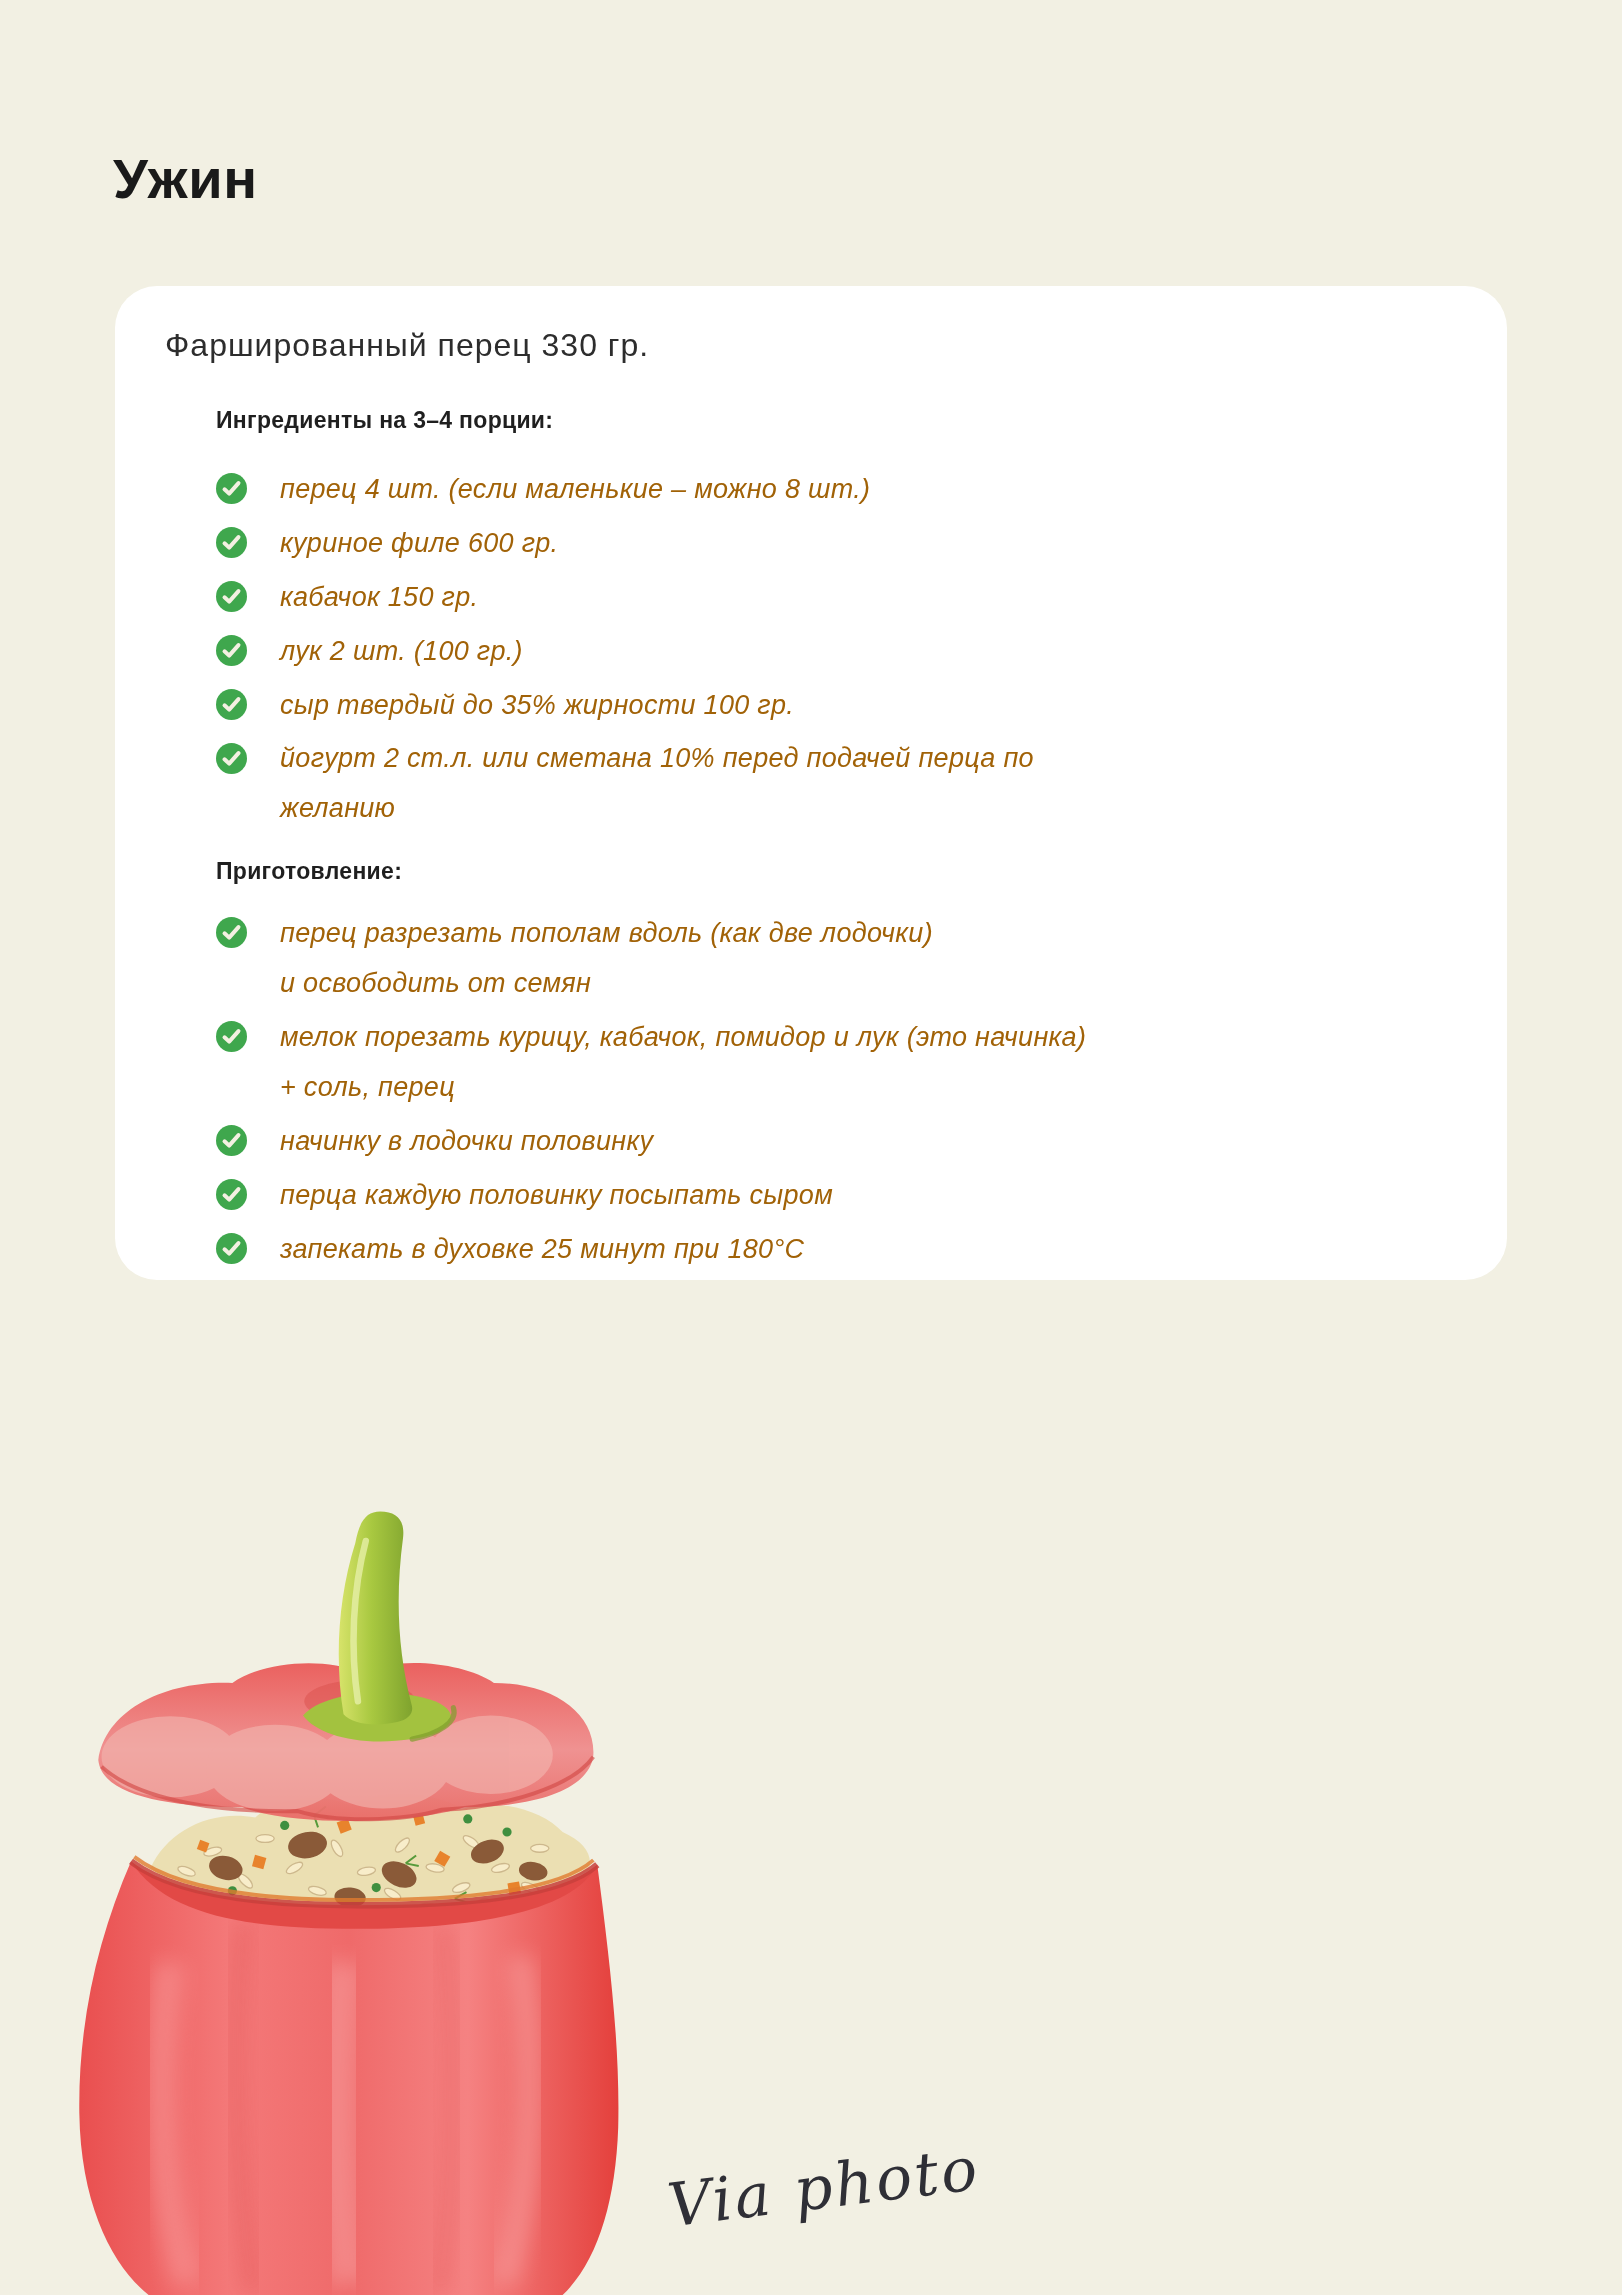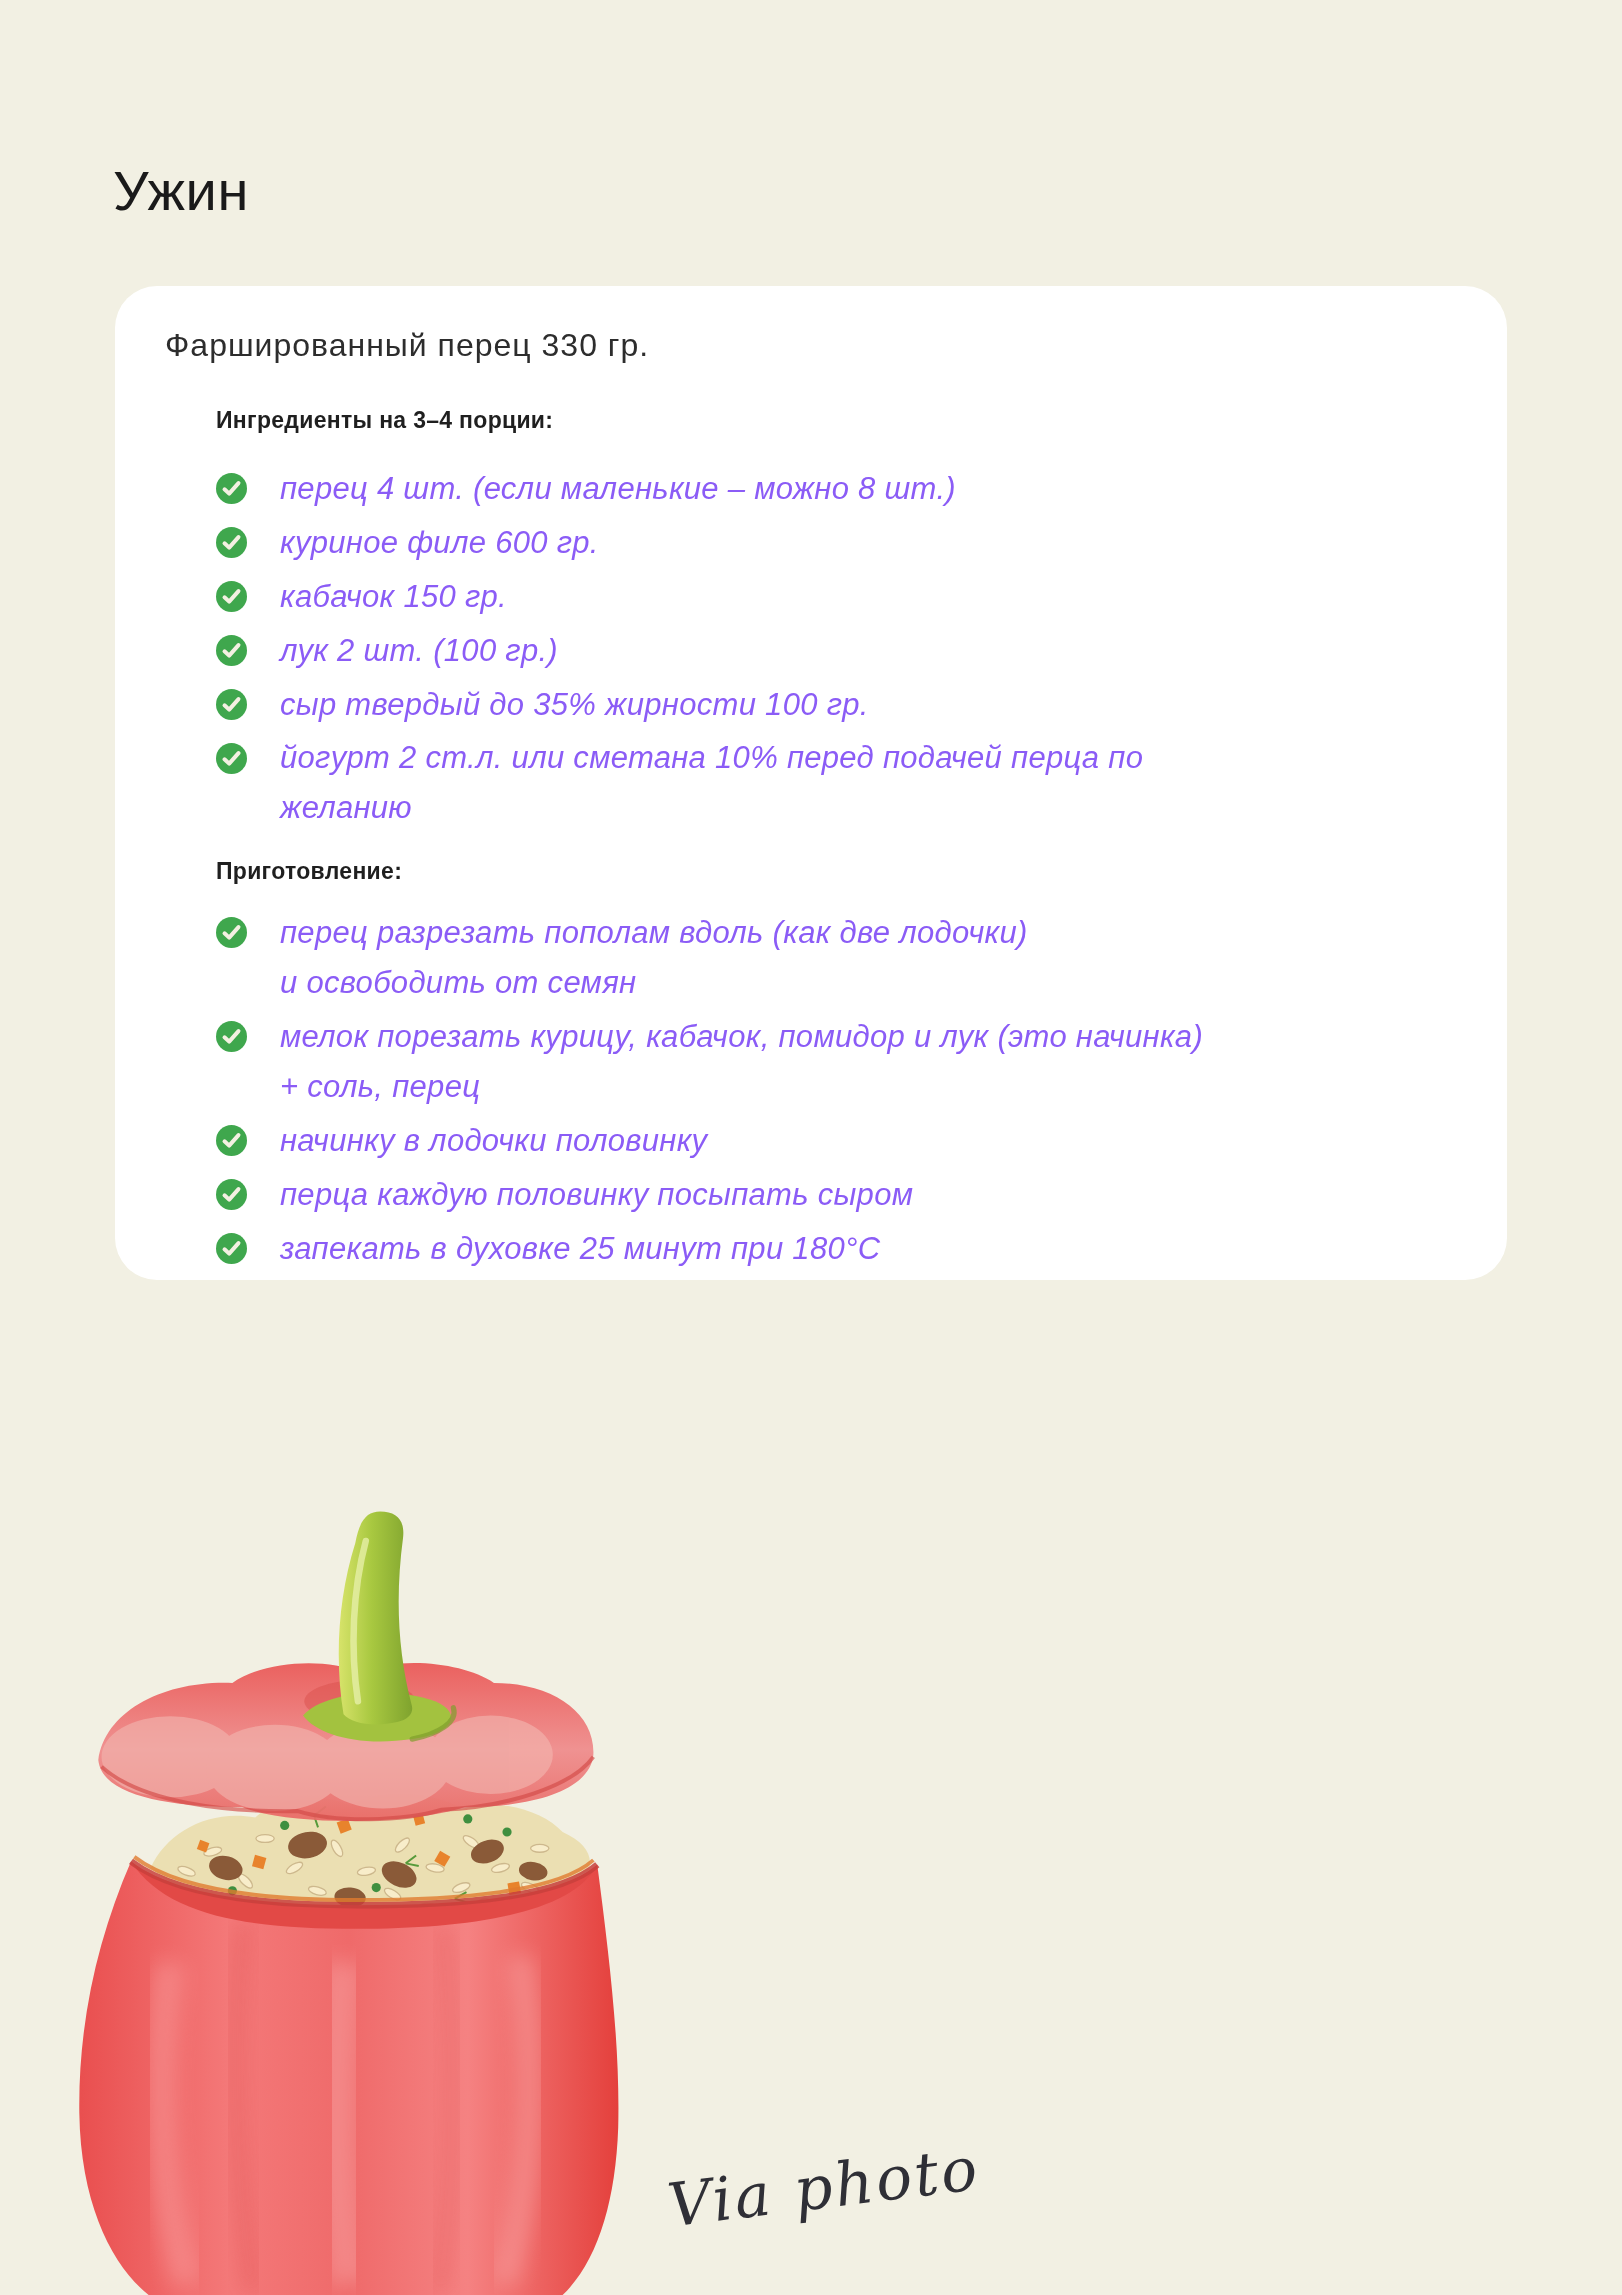--- a/index.html
+++ b/index.html
@@ -5,22 +5,22 @@
   html,body{margin:0;padding:0;}
   body{
     width:1623px;height:2295px;
     position:relative;
     background:#f2f0e3;
     overflow:hidden;
     font-family:"Liberation Sans","DejaVu Sans",sans-serif;
     color:#262626;
   }
   .page-title{
-    position:absolute;left:113px;top:161px;
-    font-size:56px;line-height:60px;font-weight:400;
+    position:absolute;left:113px;top:149px;
+    font-size:56px;line-height:60px;font-weight:700;
     letter-spacing:0.7px;color:#1a1a1a;
   }
   .card{
     position:absolute;left:115px;top:286px;
     width:1392px;height:994px;
     background:#ffffff;border-radius:42px;
     box-sizing:border-box;
     padding:42px 46px 0 50px;
     overflow:hidden;
   }
@@ -37,23 +37,23 @@
   .section-heading.second{margin-top:19.6px;margin-bottom:18px;}
   .check-list{margin:0 0 0 51px;padding:0;}
   .row{display:flex;align-items:flex-start;margin:0 0 3.9px 0;}
   .check{
     width:31px;height:31px;flex:none;
     margin:9.2px 33px 0 0;
   }
   .check svg{display:block;width:100%;height:100%;}
   .txt{
     flex:1;
-    font-size:31px;line-height:50px;
+    font-size:27px;line-height:50px;
     font-style:italic;font-weight:400;
-    letter-spacing:0.3px;color:#8b5cf6;
+    letter-spacing:0.3px;color:#a16207;
     white-space:pre-line;
     padding-right:26px;
   }
   .pepper{
     position:absolute;left:36px;top:1505px;
     width:602px;height:790px;
   }
   .watermark{
     position:absolute;left:664px;top:2171px;
     font-family:"DejaVu Serif","Liberation Serif",serif;

